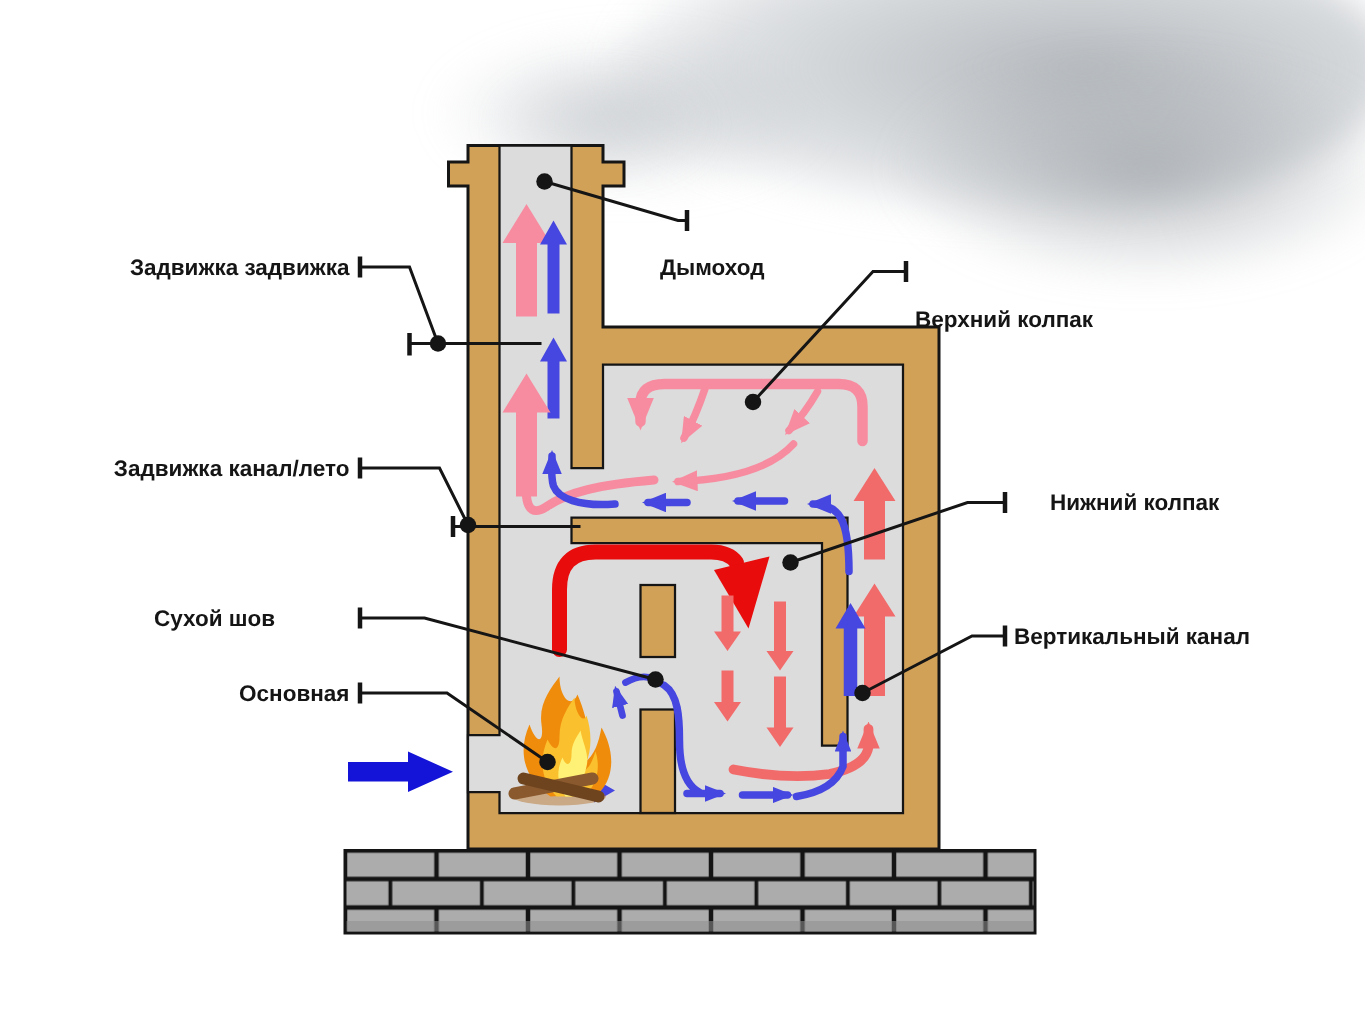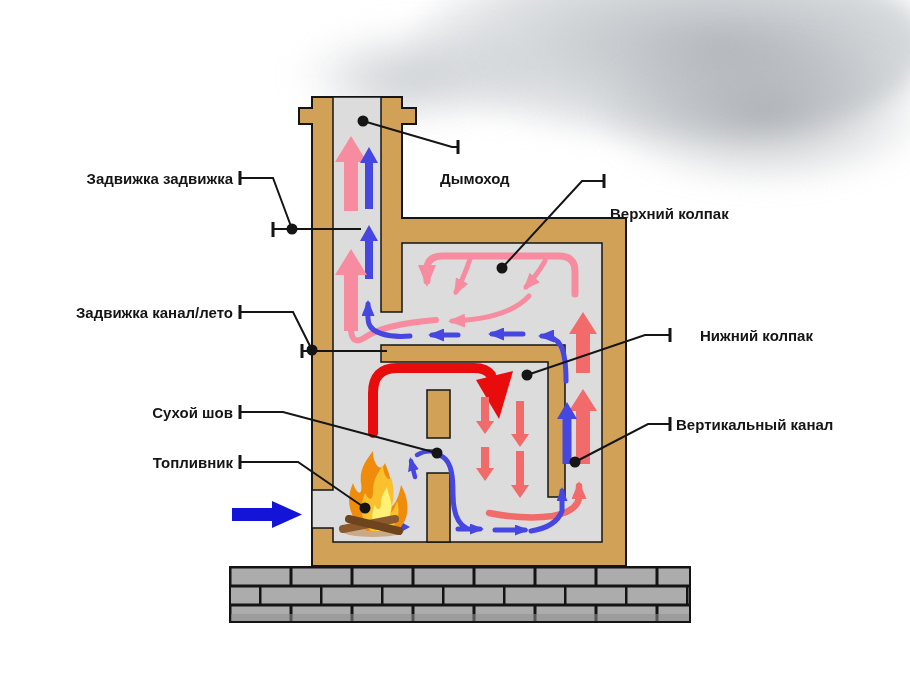--- a/index.html
+++ b/index.html
@@ -12,21 +12,21 @@
       background:radial-gradient(ellipse, rgba(185,190,195,.55), transparent 70%);}
   .c3{left:595px;top:35px;width:340px;height:155px;
       background:radial-gradient(ellipse, rgba(158,163,168,.72), transparent 72%);}
   .c4{left:325px;top:45px;width:150px;height:75px;
       background:radial-gradient(ellipse, rgba(198,202,206,.5), transparent 70%);}
   .lbl{position:absolute;font-size:15px;font-weight:700;color:var(--line);white-space:nowrap;line-height:1.05;}
   .ra{text-align:right;}
   #lbl-chimney{left:440px;top:139px;margin-top:32px;}
   #lbl-main-damper{left:53px;top:171px;width:180px;}
   #lbl-winter-summer-damper{left:46px;top:305px;width:187px;}
-  #lbl-dry-joint{left:53px;top:405px;width:180px;}
+  #lbl-dry-joint{left:53px;top:405px;width:180px;text-align:center;}
   #lbl-firebox{left:53px;top:455px;width:180px;}
   #lbl-upper-bell{left:610px;top:174px;margin-top:32px;}
   #lbl-lower-bell{left:676px;top:328px;margin-left:24px;}
   #lbl-vertical-channel{left:676px;top:417px;}
   svg{position:absolute;left:0;top:0;}
   .tan{fill:var(--tan);stroke:var(--line);stroke-width:2;}
   .tanw{fill:var(--tan);stroke:var(--line);stroke-width:1.5;}
   .cav{fill:var(--interior);stroke:var(--line);stroke-width:1.5;}
   .pink{stroke:var(--pink);fill:none;stroke-linecap:round;}
   .pinkf{fill:var(--pink);}
@@ -178,17 +178,17 @@
       <path class="ldr" d="M670,424 L648,424 L575,462"></path>
         <path class="tick" d="M670,417 V431"></path>
       <circle class="dot" cx="575" cy="462" r="5.5"></circle>
     </g>
   </svg>
 
   <div class="lbl" id="lbl-chimney">Дымоход</div>
   <div class="lbl ra" id="lbl-main-damper">Задвижка задвижка</div>
   <div class="lbl ra" id="lbl-winter-summer-damper">Задвижка канал/лето</div>
   <div class="lbl ra" id="lbl-dry-joint">Сухой шов</div>
-  <div class="lbl ra" id="lbl-firebox">Топливник</div>
+  <div class="lbl ra" id="lbl-firebox">Основная</div>
   <div class="lbl" id="lbl-upper-bell">Верхний колпак</div>
   <div class="lbl" id="lbl-lower-bell">Нижний колпак</div>
   <div class="lbl" id="lbl-vertical-channel">Вертикальный канал</div>
 </div>
 
 </body></html>

